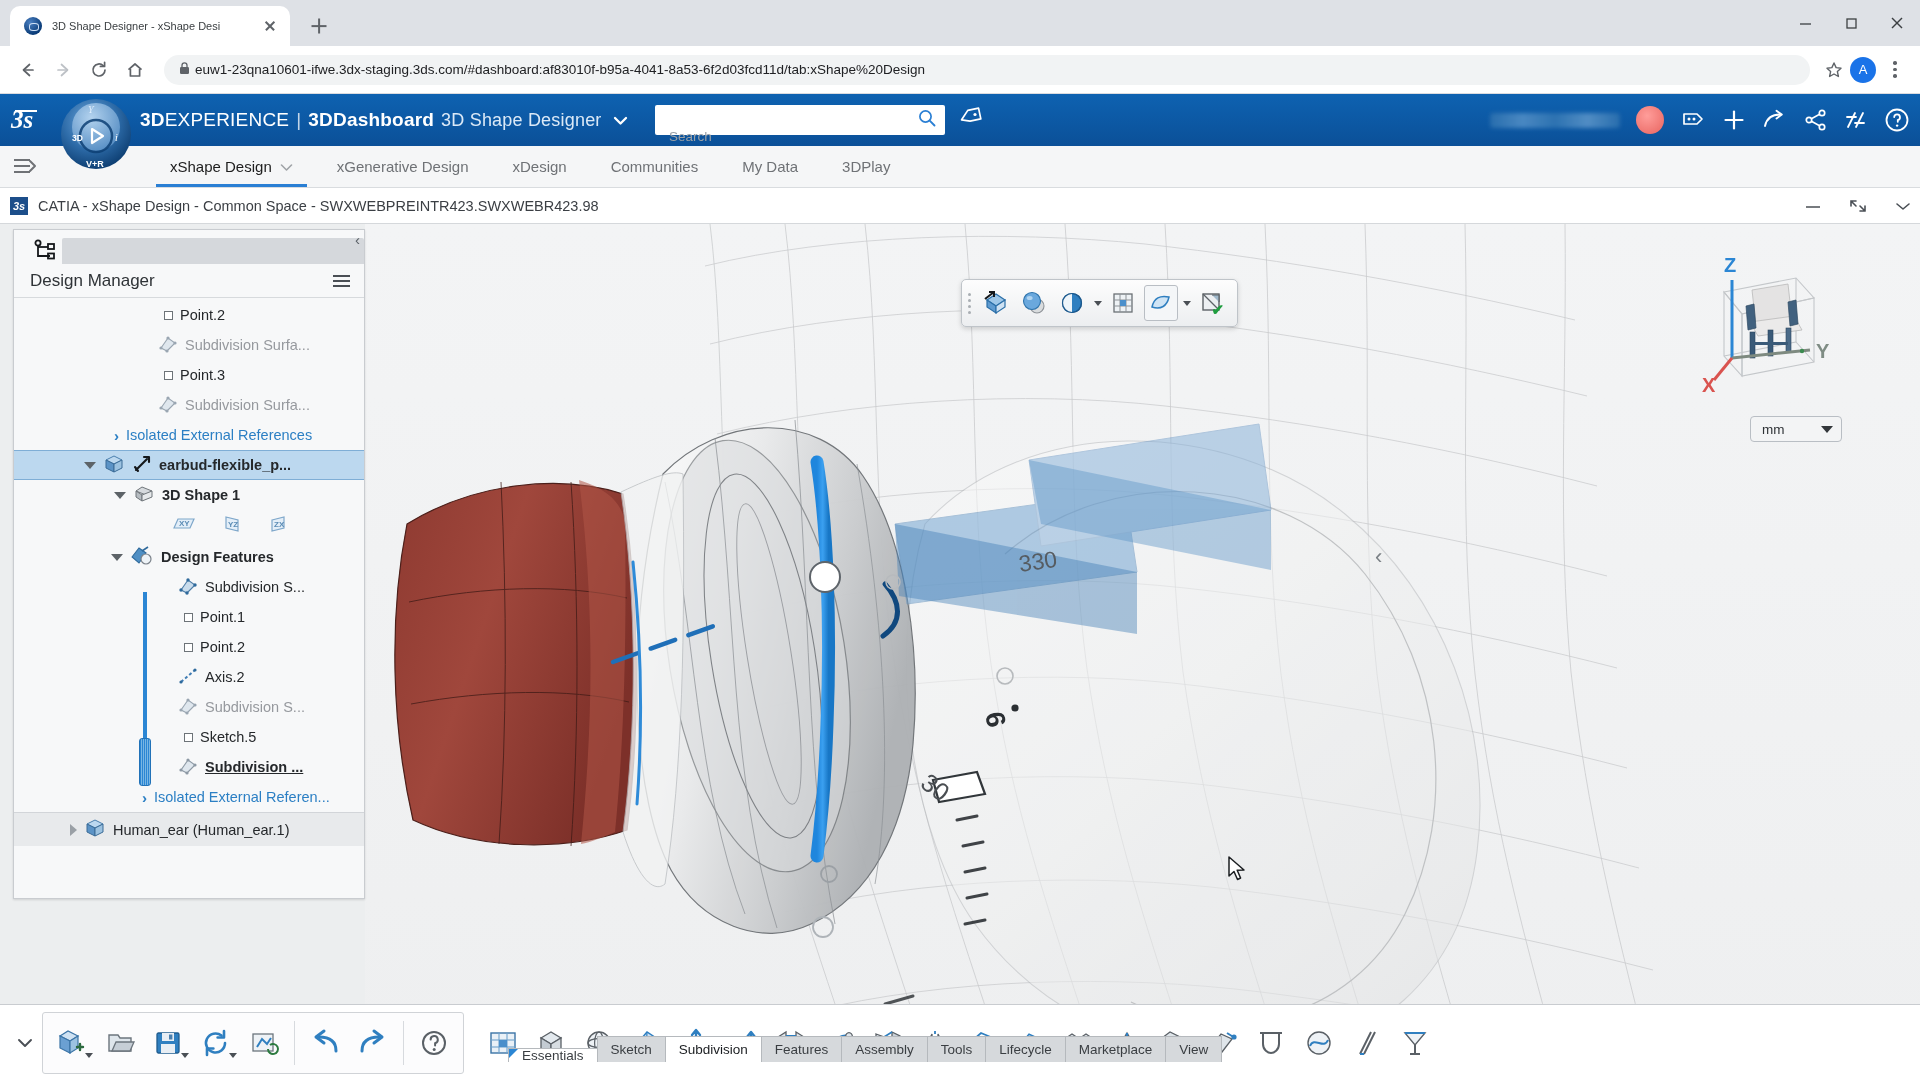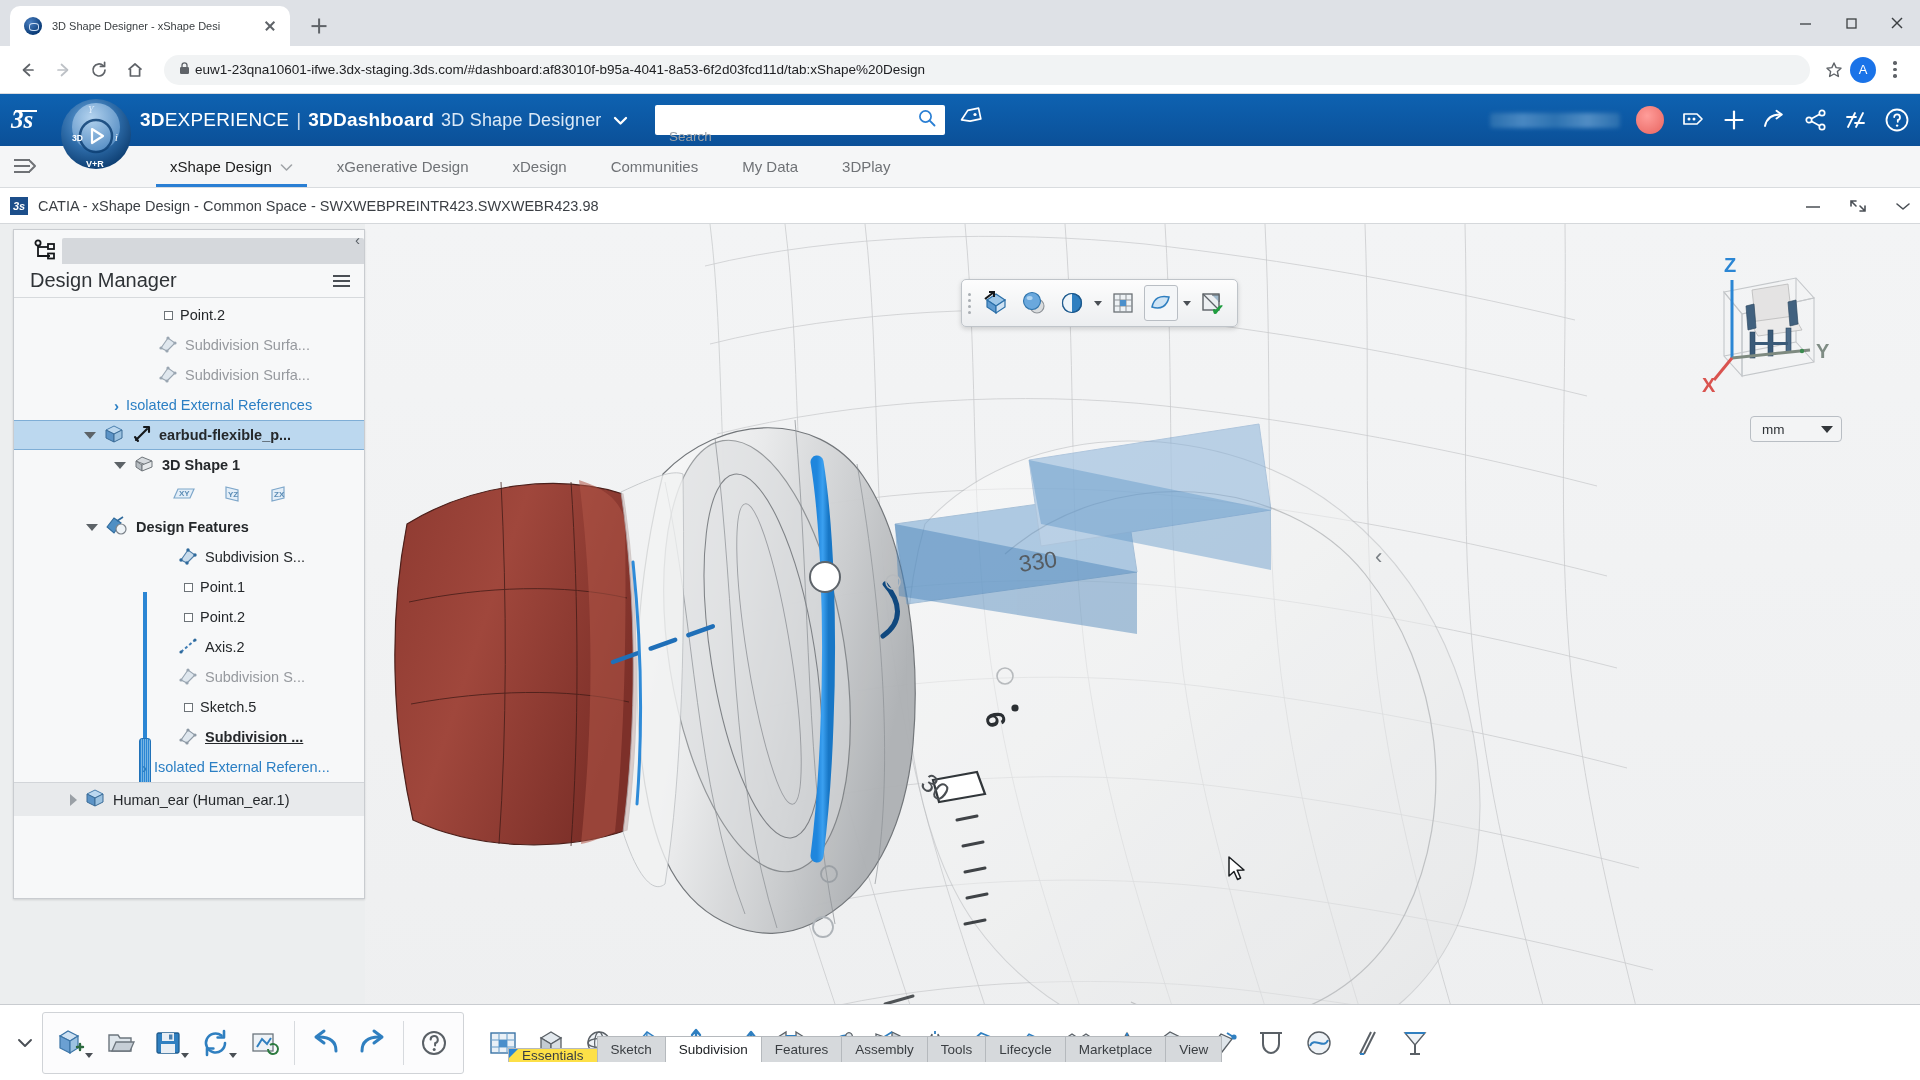--- a/index.html
+++ b/index.html
@@ -171,21 +171,21 @@
   }
   .dm-tab {
     width: 34px; height: 28px; display:flex; align-items:center; justify-content:center;
     cursor:pointer;
   }
   .dm-tabfill { flex:1; height: 26px; background: #d5d8dc; margin-left:0; border-radius: 2px 2px 0 0;}
   .dm-header {
     height: 34px; display:flex; align-items:center; justify-content:space-between;
     padding: 0 14px 0 16px; background:#f7f8f9; border-bottom:1px solid #d7dadd;
   }
-  .dm-header-title { font-size: 20px; color: #2f3337; }
+  .dm-header-title { font-size: 17px; color: #2f3337; }
   .dm-burger { cursor:pointer; display:flex; flex-direction:column; gap:3px;}
   .dm-burger i { width: 17px; height: 2px; background:#4a4f55; display:block;}
 
   .dm-tree { flex:1; overflow:hidden; position:relative; padding-top: 2px; background:#f7f8f9;}
   .tnode {
     height: 30px; display:flex; align-items:center; gap: 7px; position:relative;
     font-size: 14.5px; color: #25282b; white-space: nowrap; cursor: pointer;
   }
   .tnode.muted { color: #9096 9c; }
   .tnode.muted { color: #96999e; }
@@ -261,21 +261,21 @@
   .bottom-tabs {
     position: absolute; left: 508px; bottom: 0; height: 26px; display:flex; align-items:stretch;
     z-index: 20;
   }
   .btab {
     padding: 0 13px; display:flex; align-items:center; font-size: 13.5px; color:#3a3e42;
     background: #d6d9dc; border: 1px solid #b5b9bd; border-bottom:none; cursor:pointer;
     margin-right: -1px;
   }
   .btab.active { background: #ffffff; color:#1b1e21; border-color:#b5b9bd; position:relative;}
-  .btab.first { position: relative; background:#fde047;margin-top:12px;}
+  .btab.first { position: relative; background:#ffffff;margin-top:12px;}
   .btab.first::before {
     content:""; position:absolute; left:0; top:0; border-top: 9px solid #2b86d4;
     border-right: 9px solid transparent;
   }
 
   
   .action-bar {
     position: absolute; left:0; right:0; bottom:0; height: 76px; background: #ffffff;
     border-top: 1px solid #c9ccd0; display:flex; align-items:center; padding-left: 8px;
   }
@@ -839,20 +839,24 @@
               <path d="M3 13 L10 3 L17 8 L9 16 Z" fill="#dfe7ee" stroke="#9aa6b2" stroke-width="1.1"></path>
               <circle cx="3" cy="13" r="1.6" fill="#9aa6b2"></circle>
               <circle cx="10" cy="3" r="1.6" fill="#9aa6b2"></circle>
               <circle cx="17" cy="8" r="1.6" fill="#9aa6b2"></circle>
               <circle cx="9" cy="16" r="1.6" fill="#9aa6b2"></circle>
             </svg>
         </span>
         <span>Subdivision Surfa...</span>
       </div>
 
+      <div class="tnode" style="padding-left:150px">
+        <span class="pt-ico"></span>
+        <span>Point.3</span>
+      </div>
 
       <div class="tnode muted" style="padding-left:144px">
         <span>
           <svg width="20" height="18" viewBox="0 0 20 18">
               <path d="M3 13 L10 3 L17 8 L9 16 Z" fill="#dfe7ee" stroke="#9aa6b2" stroke-width="1.1"></path>
               <circle cx="3" cy="13" r="1.6" fill="#9aa6b2"></circle>
               <circle cx="10" cy="3" r="1.6" fill="#9aa6b2"></circle>
               <circle cx="17" cy="8" r="1.6" fill="#9aa6b2"></circle>
               <circle cx="9" cy="16" r="1.6" fill="#9aa6b2"></circle>
             </svg>
@@ -910,21 +914,21 @@
             </svg>
         </span>
         <span>
           <svg width="24" height="22" viewBox="0 0 24 22">
               <path d="M6 7 L18 4 L18 15 L6 18 Z" fill="#e3eef8" stroke="#7ea7ca" stroke-width="1.2"></path>
               <text x="8" y="14" font-family="Liberation Sans, sans-serif" font-size="8" fill="#5b8cb5" font-weight="700">ZX</text>
             </svg>
         </span>
       </div>
 
-      <div class="tnode bold" style="padding-left:72px">
+      <div class="tnode bold" style="padding-left:97px">
         <span class="arrow-d"></span>
         <span>
           <svg width="24" height="22" viewBox="0 0 24 22">
               <path d="M2 12 L9 3 L16 8 L9 18 Z" fill="#4f8fc4" stroke="#2f6a9c" stroke-width="1.1"></path>
               <circle cx="16" cy="14" r="5" fill="#eef3f7" stroke="#7b828a" stroke-width="1.2"></circle>
               <path d="M12 6 L18 2" stroke="#2f6a9c" stroke-width="1.6"></path>
             </svg>
         </span>
         <span>Design Features</span>
       </div>

